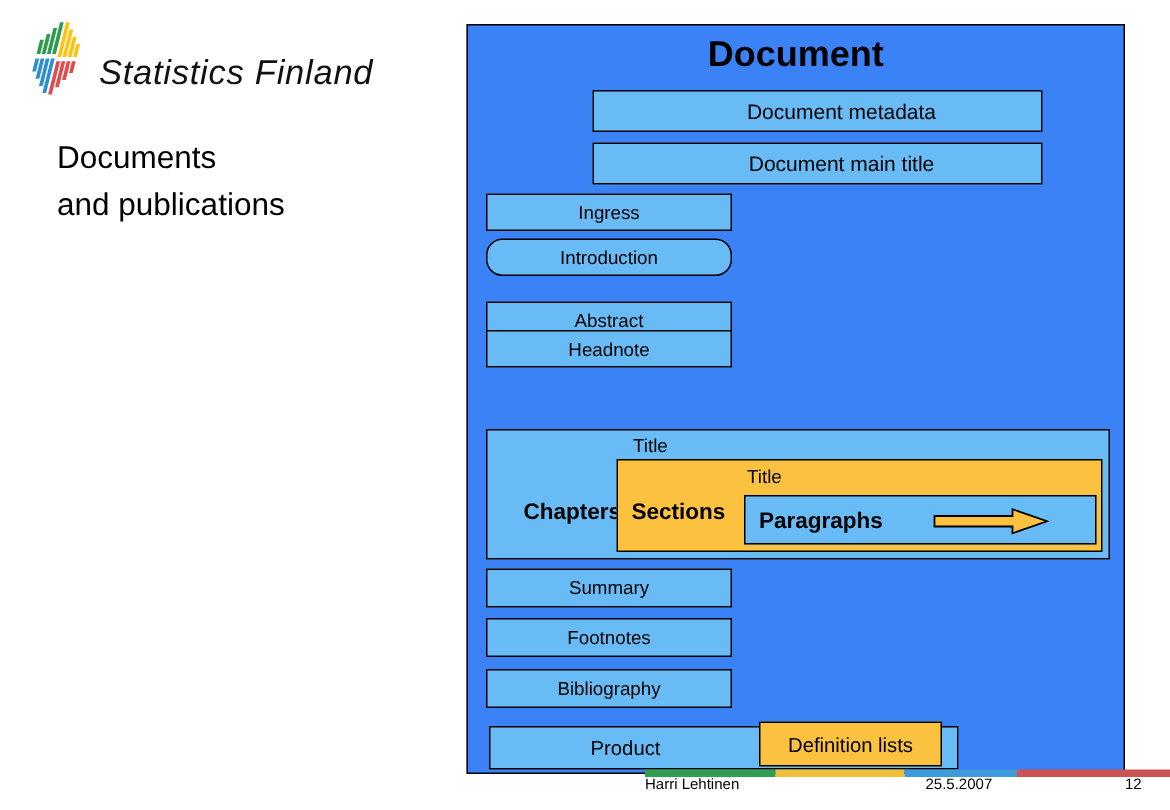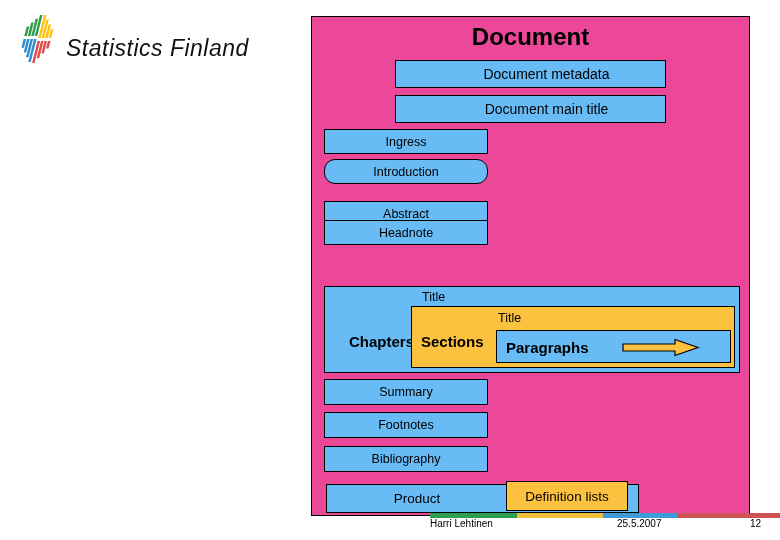--- a/index.html
+++ b/index.html
@@ -9,29 +9,29 @@
   }
   
   .logo{position:absolute;left:16px;top:12px;display:flex;align-items:center;}
   .logo-icon{width:46px;height:52px;}
   .logo-text{font-size:23px;font-style:italic;letter-spacing:0.5px;color:#111;margin-left:4px;margin-top:20px;}
   
   .subtitle{position:absolute;left:38px;top:90px;font-size:21px;line-height:31px;color:#000;}
   
   .container{
     position:absolute;left:311px;top:16px;width:439px;height:500px;
-    border:1.6px solid #000;background:#ec4899;box-sizing:border-box;
+    border:1.6px solid #000;background:#3b82f6;box-sizing:border-box;
   }
   .diagram-title{position:absolute;top:6px;left:0;width:100%;text-align:center;font-size:24px;font-weight:bold;}
   
   .sf-box{
     position:absolute;background:#68BBF5;border:1.4px solid #000;box-sizing:border-box;
     display:flex;align-items:center;justify-content:center;font-size:12.5px;
   }
-  .wide{left:83px;width:271px;height:28px;font-size:14px;padding-left:32px;}
+  .wide{left:83px;width:300px;height:28px;font-size:14px;padding-left:32px;}
   .b-metadata{top:43px;}
   .b-maintitle{top:78px;}
   .col{left:12px;width:164px;height:25px;}
   .b-ingress{top:112px;}
   .b-introduction{top:142px;border-radius:11px;}
   .b-abstract{top:172px;margin-top:12px;}
   .b-headnote{top:203px;}
   .b-prodspec{top:233px;}
   .b-summary{top:362px;height:26px;}
   .b-footnotes{top:395px;height:26px;}
@@ -93,20 +93,24 @@
         <rect x="14.8" y="28" width="2.6" height="24" fill="#2B8FD0"></rect>
         <rect x="19" y="30" width="2.6" height="23" fill="#E14B4B"></rect>
         <rect x="22.6" y="30" width="2.6" height="18" fill="#E14B4B"></rect>
         <rect x="26.2" y="30" width="2.6" height="13" fill="#E14B4B"></rect>
         <rect x="29.8" y="30" width="2.6" height="8" fill="#E14B4B"></rect>
       </g>
     </svg>
     <div class="logo-text">Statistics Finland</div>
   </div>
 
+  <div class="subtitle">
+    <div>Documents</div>
+    <div>and publications</div>
+  </div>
 
   <div class="container">
     <div class="diagram-title">Document</div>
 
     <div class="sf-box wide b-metadata">Document metadata</div>
     <div class="sf-box wide b-maintitle">Document main title</div>
 
     <div class="sf-box col b-ingress">Ingress</div>
     <div class="sf-box col b-introduction">Introduction</div>
     <div class="sf-box col b-abstract">Abstract</div>

